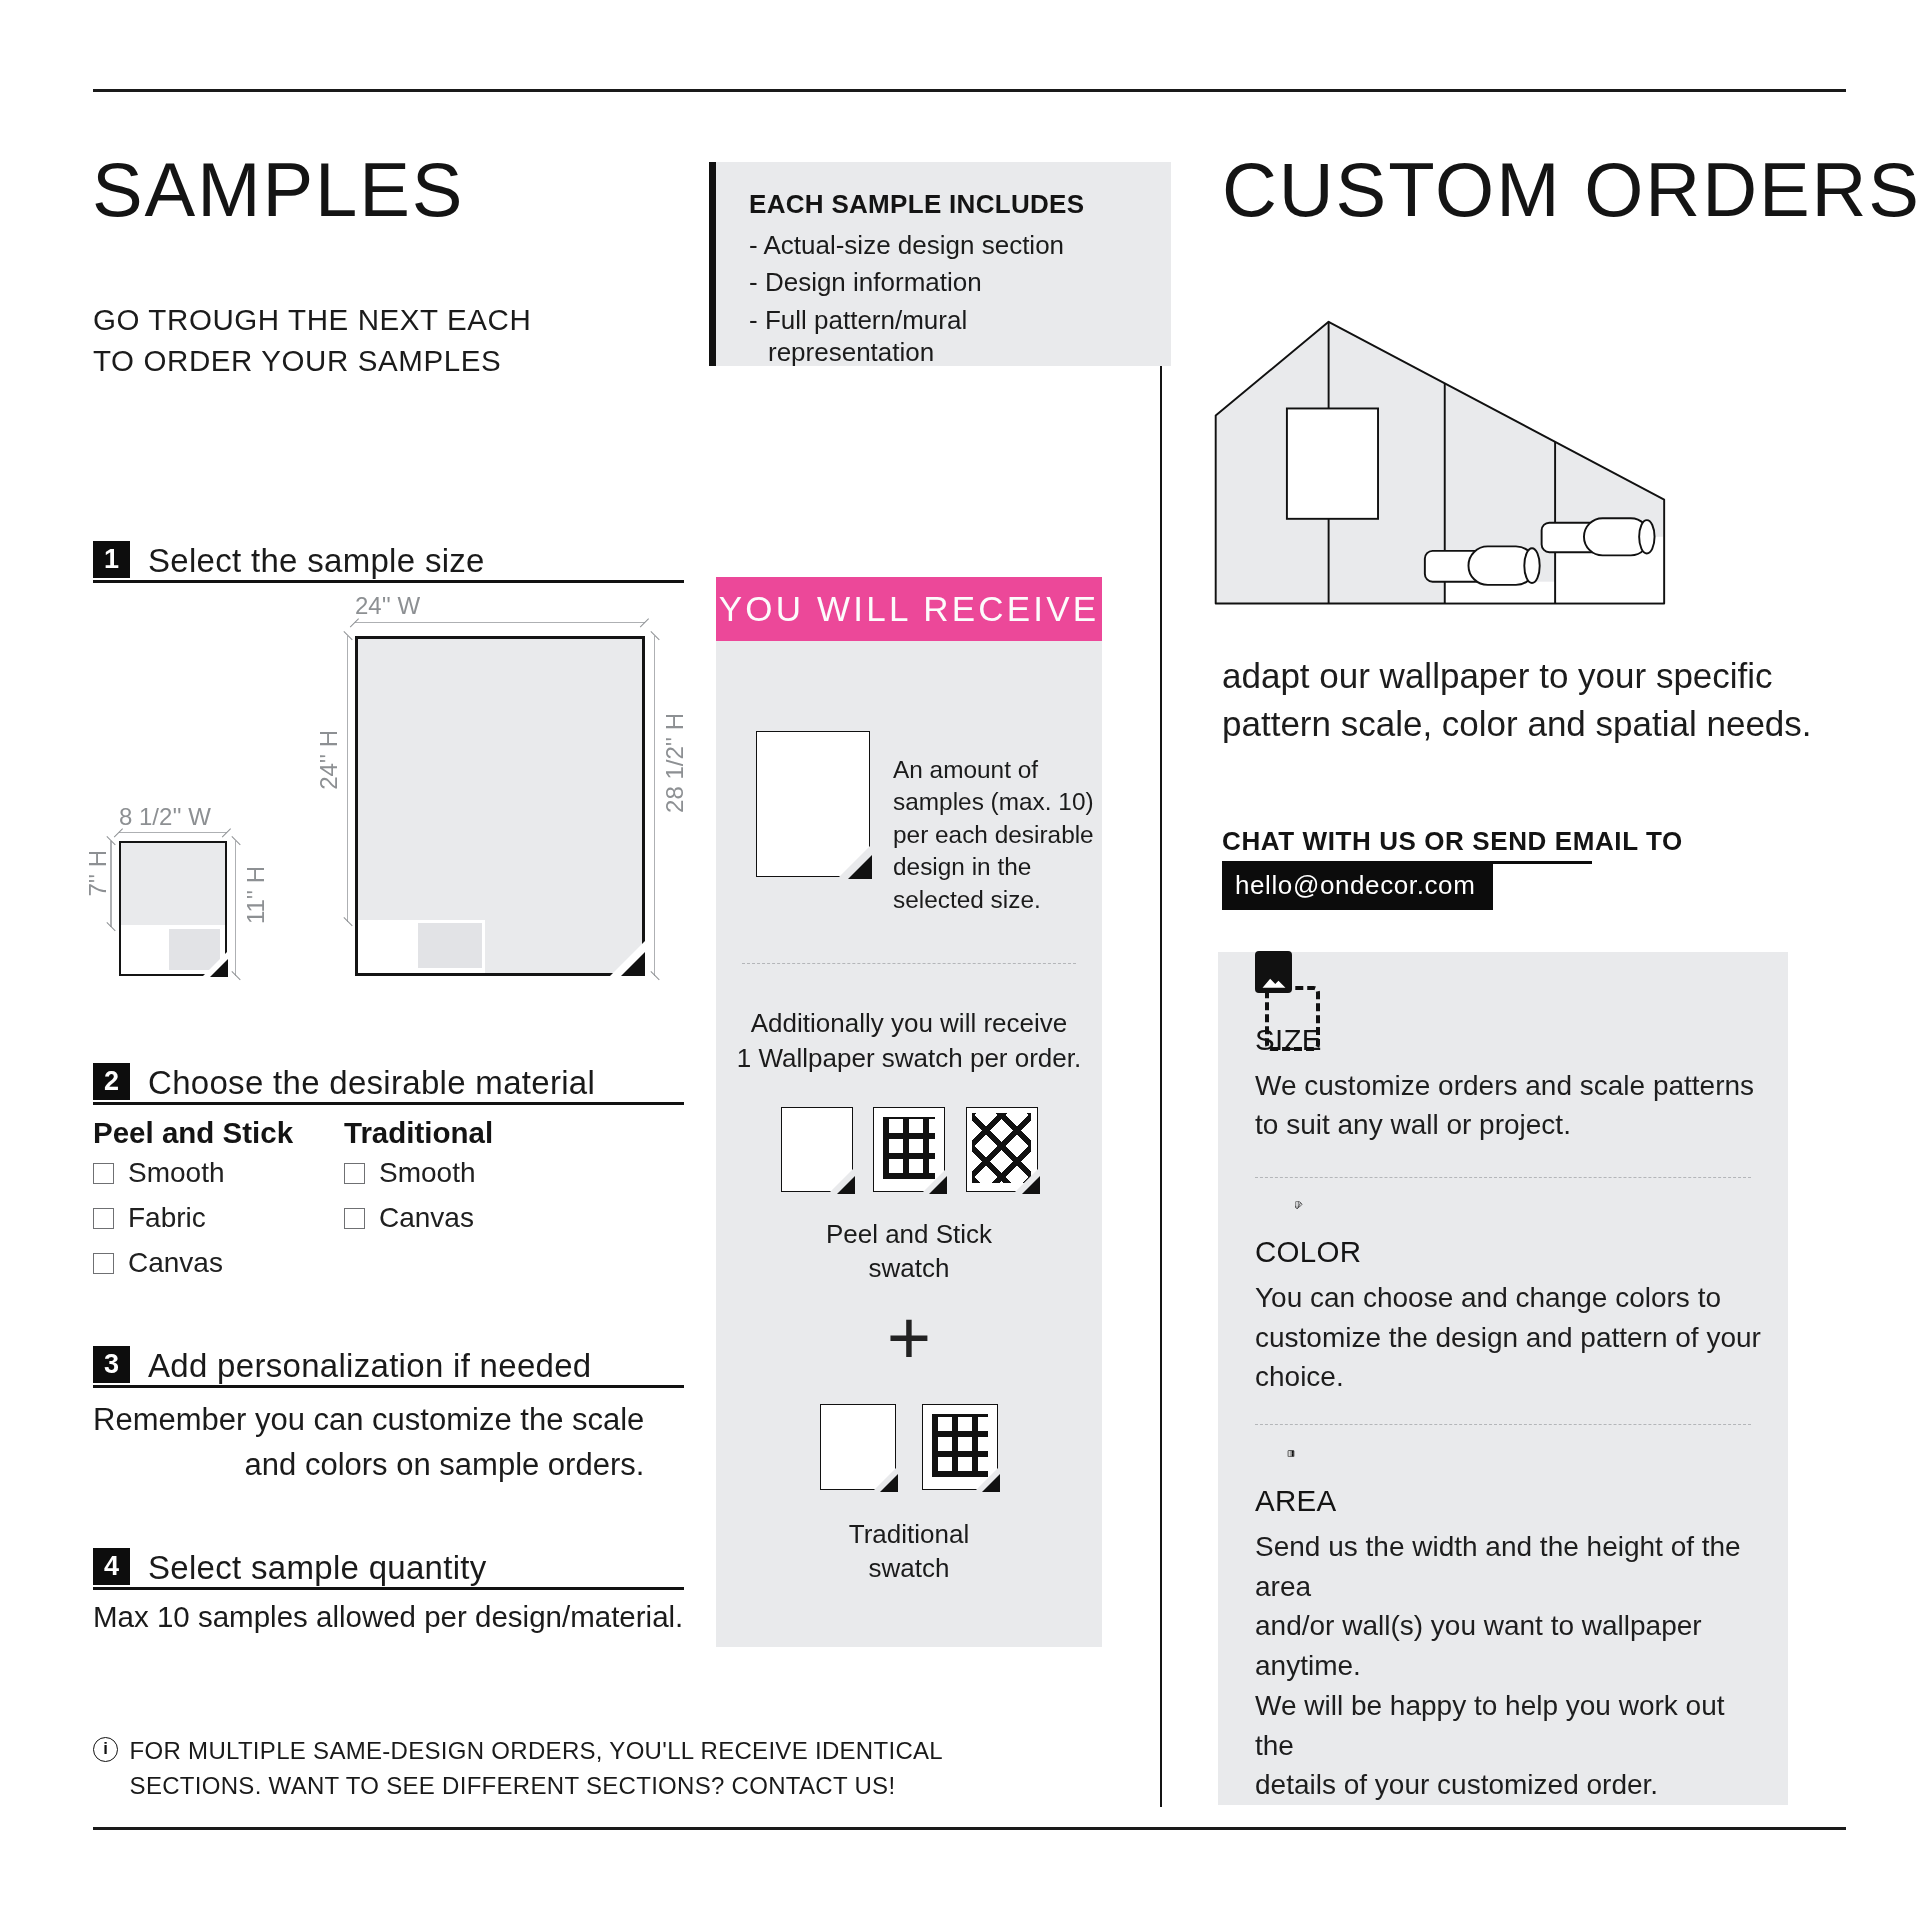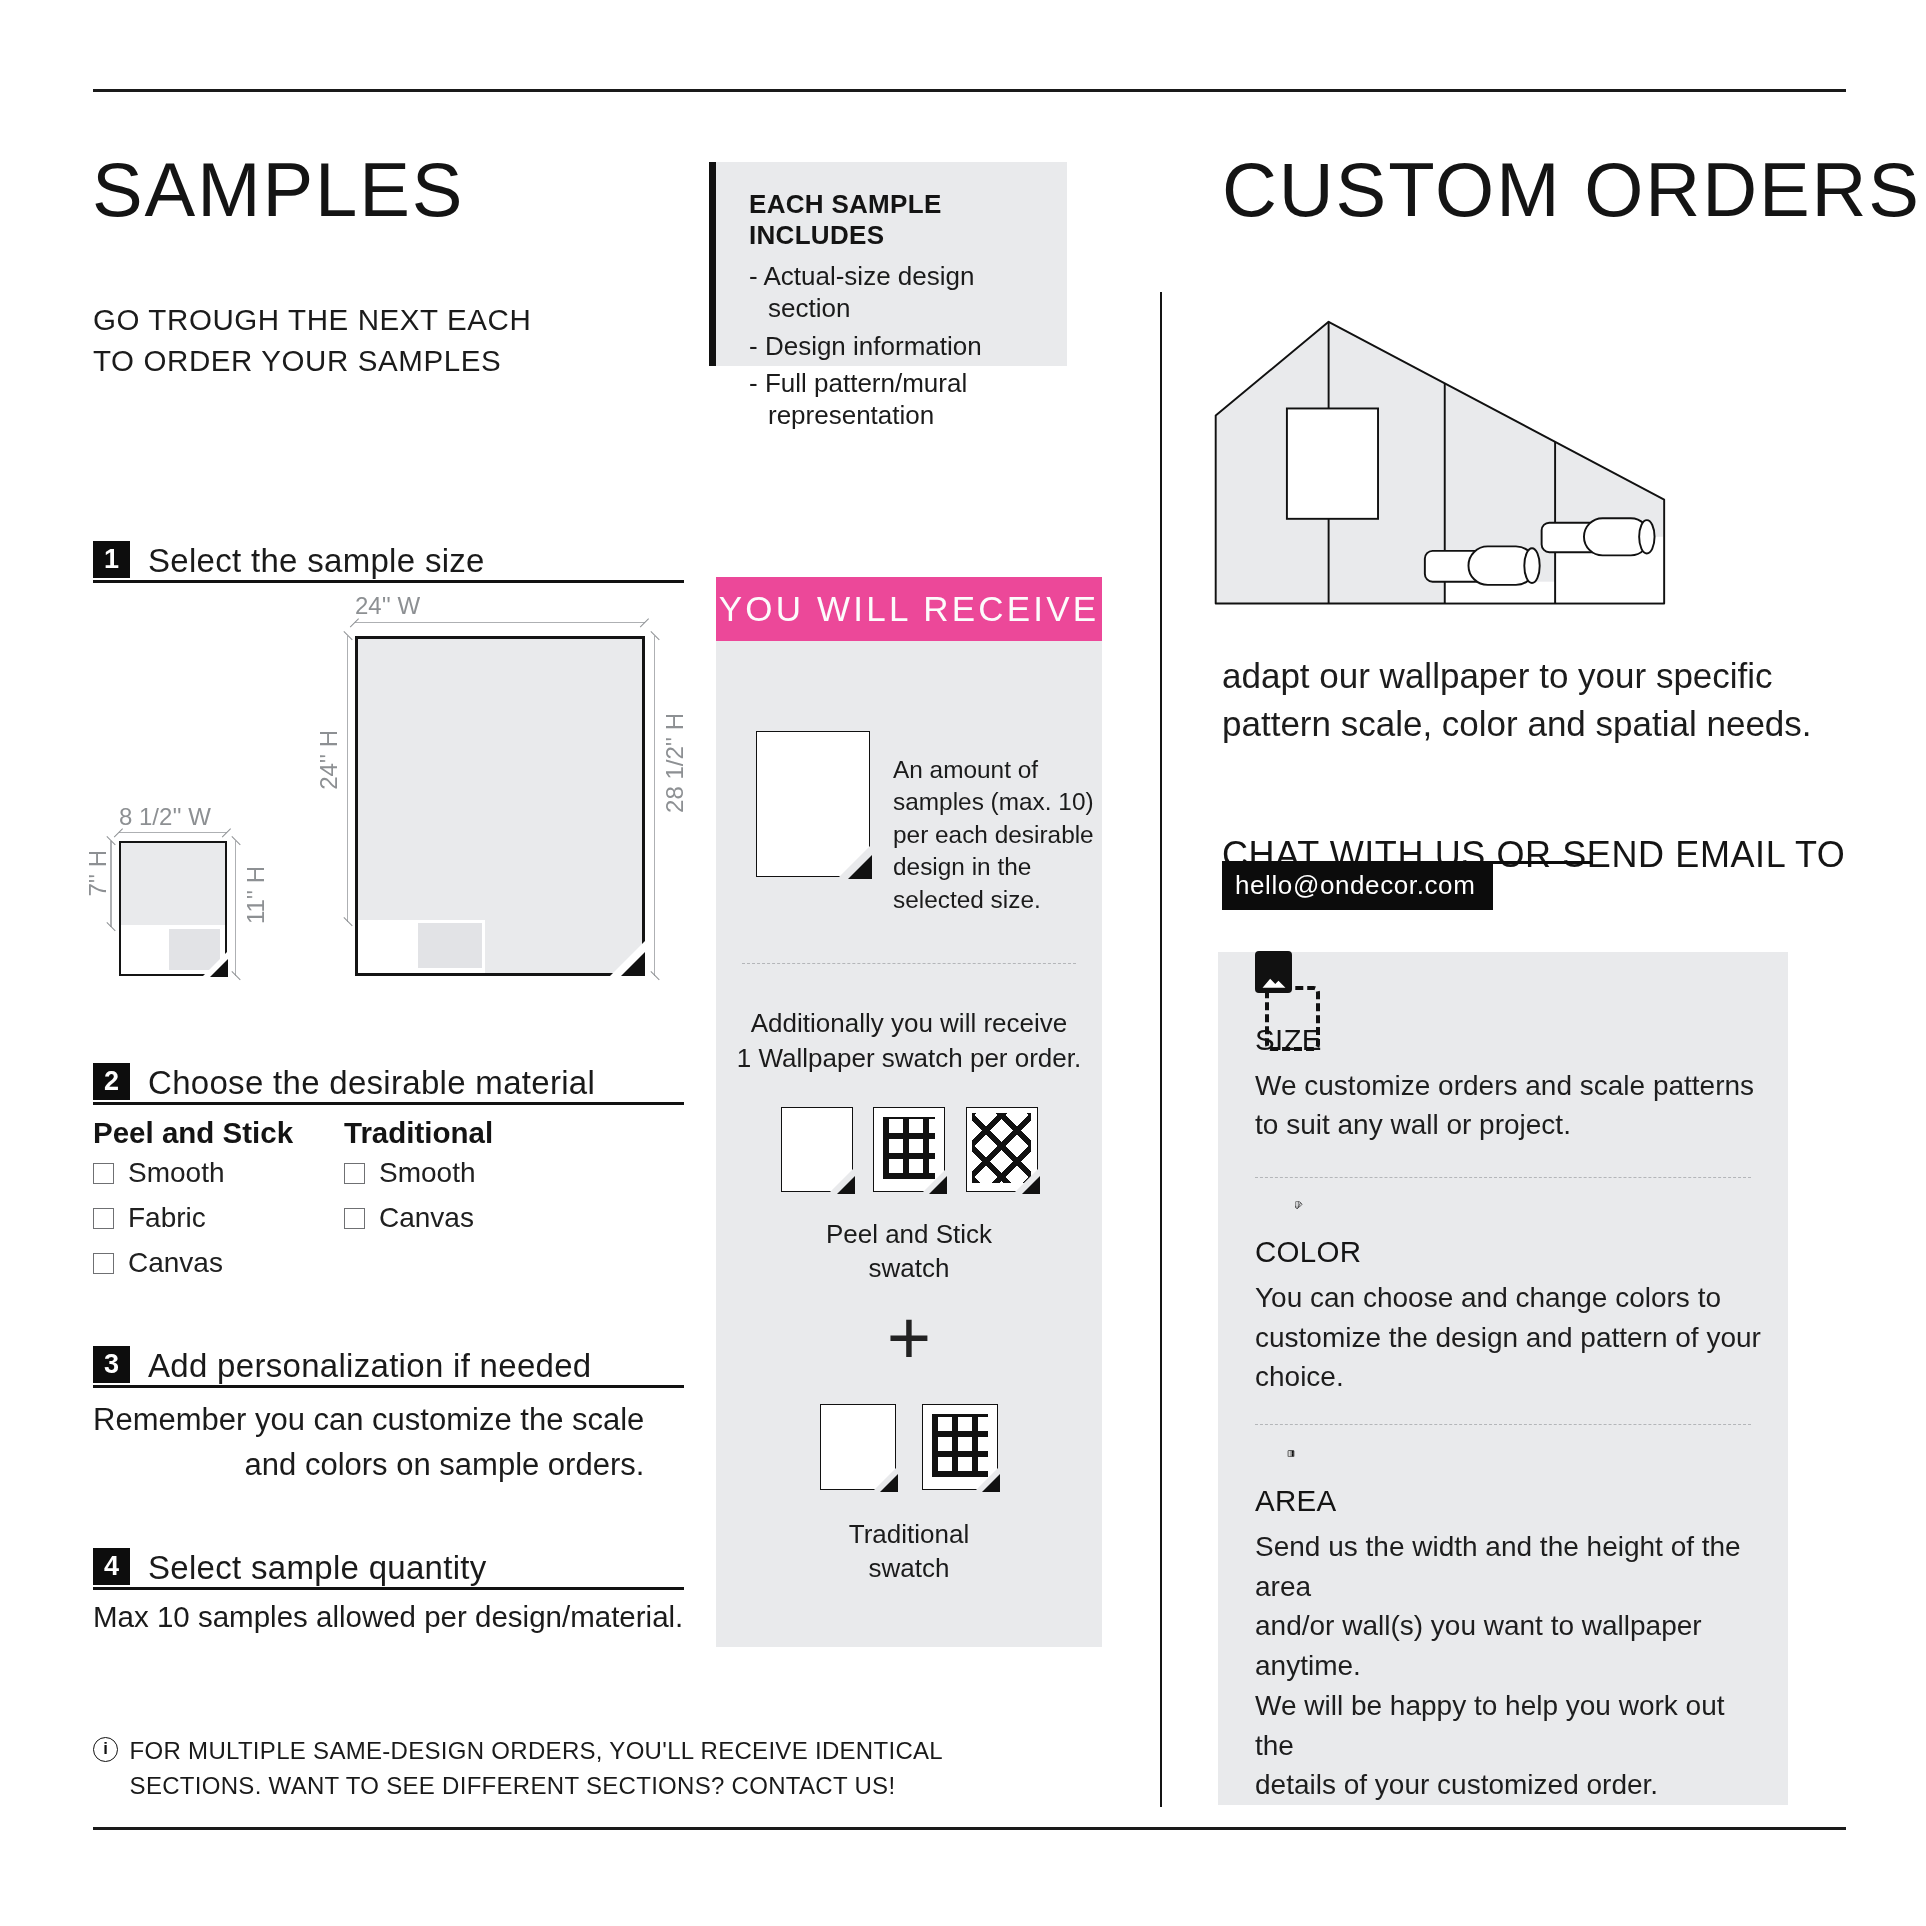--- a/index.html
+++ b/index.html
@@ -4,21 +4,21 @@
 <style>
   html,body{margin:0;padding:0;background:#fff;}
   #canvas{position:relative;width:1926px;height:1926px;background:#ffffff;overflow:hidden;
           font-family:"Liberation Sans","DejaVu Sans",sans-serif;color:#161616;}
   .abs{position:absolute;}
   .rule{position:absolute;background:#1a1a1a;height:2.6px;}
   .big-title{position:absolute;font-size:76px;font-weight:300;letter-spacing:1.9px;color:#141414;white-space:nowrap;}
   .subtitle{position:absolute;font-size:29.5px;font-weight:400;letter-spacing:0.6px;line-height:1.38;color:#1b1b1b;}
 
   
-  .includes-box{position:absolute;left:709px;top:162px;width:358px;height:204px;background:#e9eaec;
+  .includes-box{position:absolute;left:709px;top:162px;width:462px;height:204px;background:#e9eaec;
                 border-left:7.7px solid #111;box-sizing:border-box;padding:27px 19px 0 33px;}
   .includes-title{font-size:26px;font-weight:700;letter-spacing:0.3px;color:#141414;}
   .includes-item{font-size:26px;font-weight:300;line-height:1.24;color:#1b1b1b;padding-left:19px;text-indent:-19px;margin-top:5.1px;}
   .includes-item::before{content:"- ";}
 
   
   .step-head{position:absolute;width:591px;height:42px;}
   .step-badge{position:absolute;left:0;top:0;width:37px;height:37px;background:#0d0d0d;color:#fff;
               display:flex;align-items:center;justify-content:center;font-size:27px;font-weight:700;}
   .step-title{position:absolute;left:55px;top:1.3px;font-size:33px;font-weight:300;letter-spacing:0.3px;color:#1a1a1a;white-space:nowrap;}
@@ -71,21 +71,21 @@
      background-image:repeating-linear-gradient(45deg,#111 0 5.8px,transparent 5.8px 22px),
                       repeating-linear-gradient(-45deg,#111 0 5.8px,transparent 5.8px 22px);}
   .rc-text{position:absolute;font-weight:300;color:#1b1b1b;}
   .rc-center{left:0;width:100%;text-align:center;}
   .dashed-div{position:absolute;border-top:1.9px dashed #b4b6b9;}
   .swatch-row{position:absolute;left:0;width:100%;display:flex;justify-content:center;gap:20.5px;}
   .plus-sign{position:absolute;left:0;width:100%;text-align:center;font-size:76px;font-weight:100;color:#222;line-height:1;}
 
   
   .intro{position:absolute;left:1222px;top:652px;font-size:35px;font-weight:300;line-height:1.38;color:#1c1c1c;white-space:nowrap;}
-  .contact-label{position:absolute;left:1222px;top:826px;font-size:36px;font-weight:400;letter-spacing:0.6px;color:#141414;white-space:nowrap;margin-top:8px;}
+  .contact-label{position:absolute;left:1222px;top:826px;font-size:26px;font-weight:700;letter-spacing:0.6px;color:#141414;white-space:nowrap;}
   .contact-line{position:absolute;left:1222px;top:861px;width:370px;height:3.2px;background:#0c0c0c;}
   .email-badge{position:absolute;left:1222px;top:864px;background:#0c0c0c;color:#fff;font-size:26px;font-weight:400;
                padding:6.4px 18px 9px 13px;letter-spacing:0.6px;cursor:pointer;}
   .custom-panel{position:absolute;left:1218px;top:952px;width:570px;height:853px;background:#e9eaec;
                 box-sizing:border-box;padding:19px 26px 0 37px;display:flex;flex-direction:column;align-items:flex-start;}
   .feat-name{font-size:29.5px;font-weight:400;color:#141414;letter-spacing:0.3px;}
   .feat-desc{font-size:28px;font-weight:300;line-height:1.42;color:#1d1d1d;}
   .feat-div{width:496px;border-top:1.9px dashed #b4b6b9;}
 
   .icon-size{position:relative;width:71px;height:72px;}

